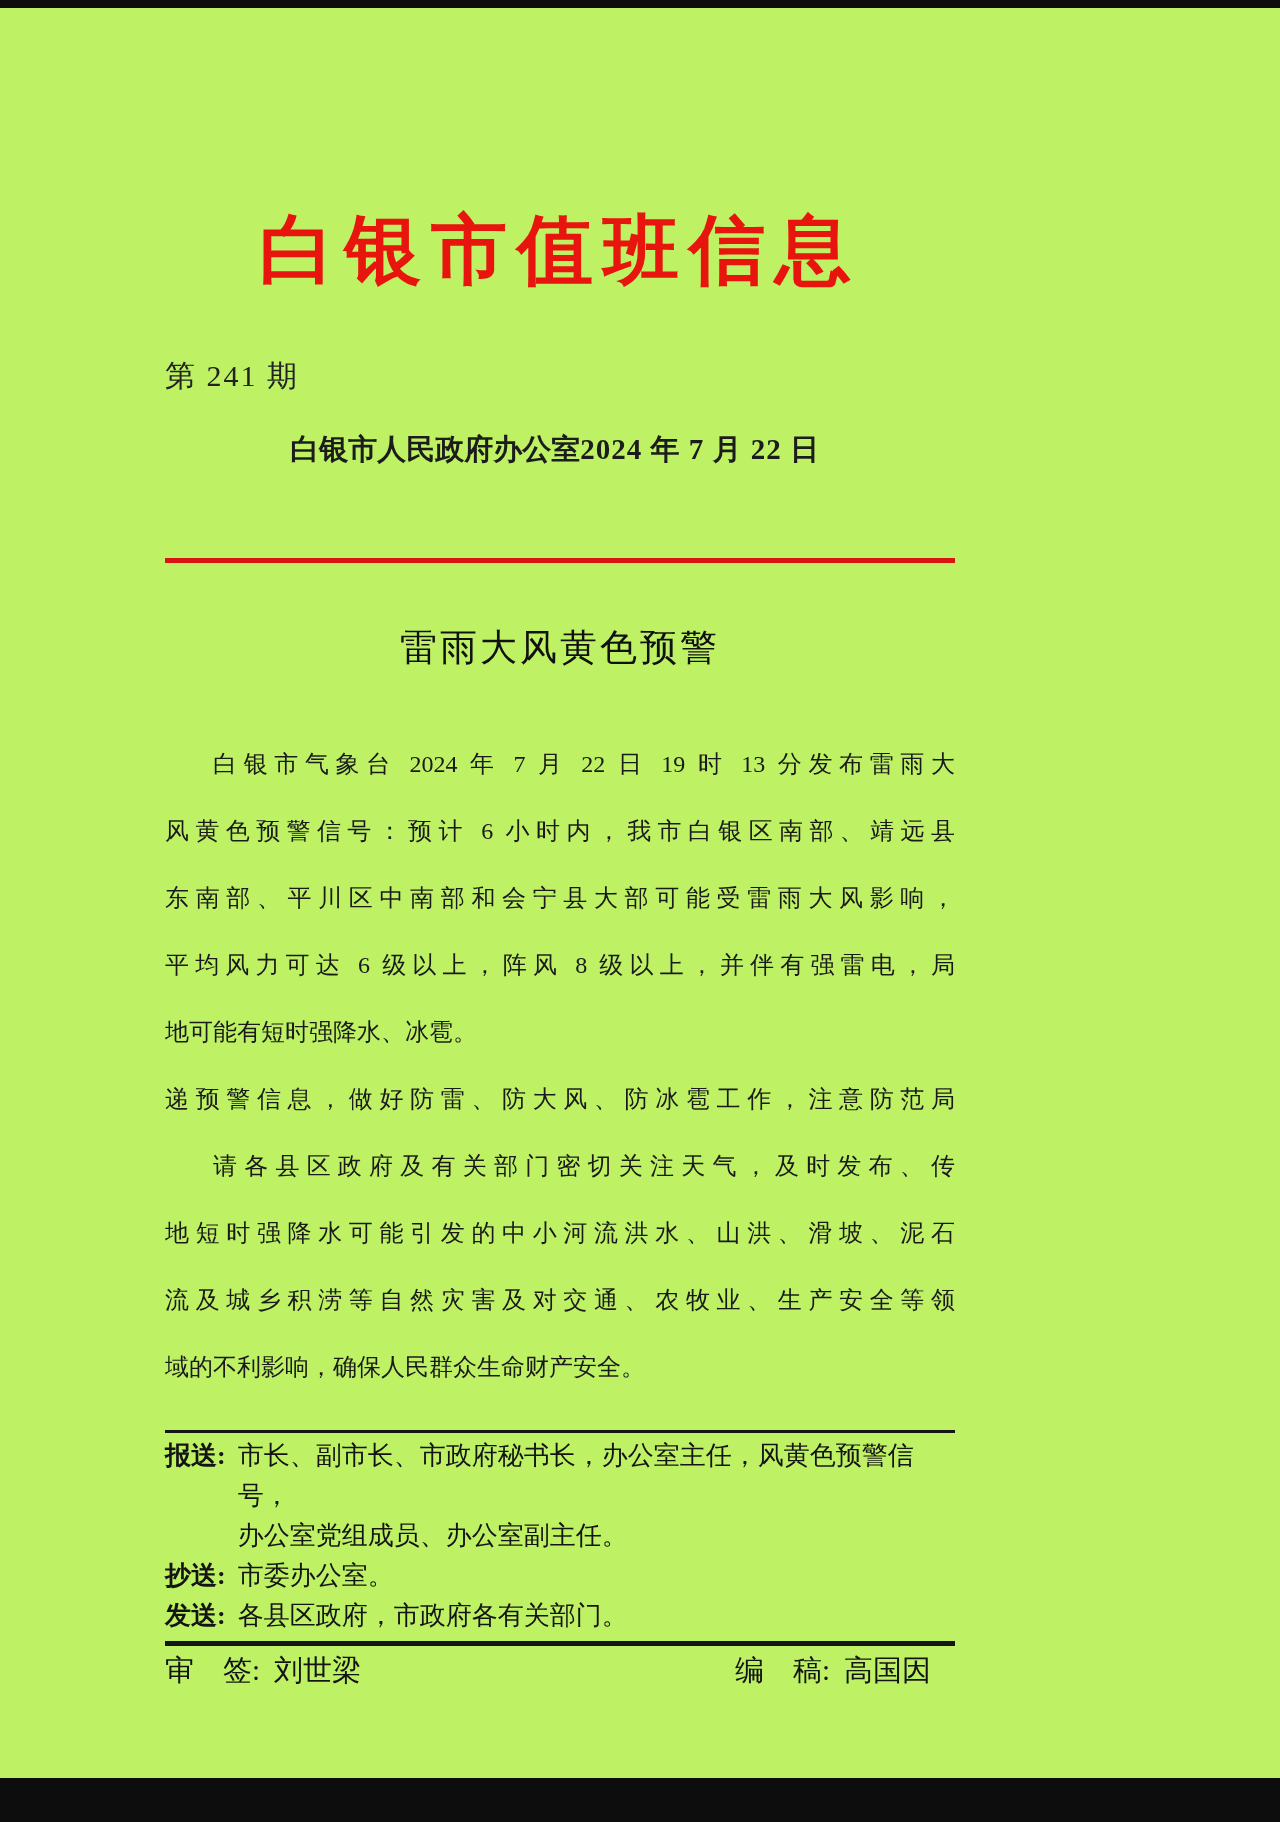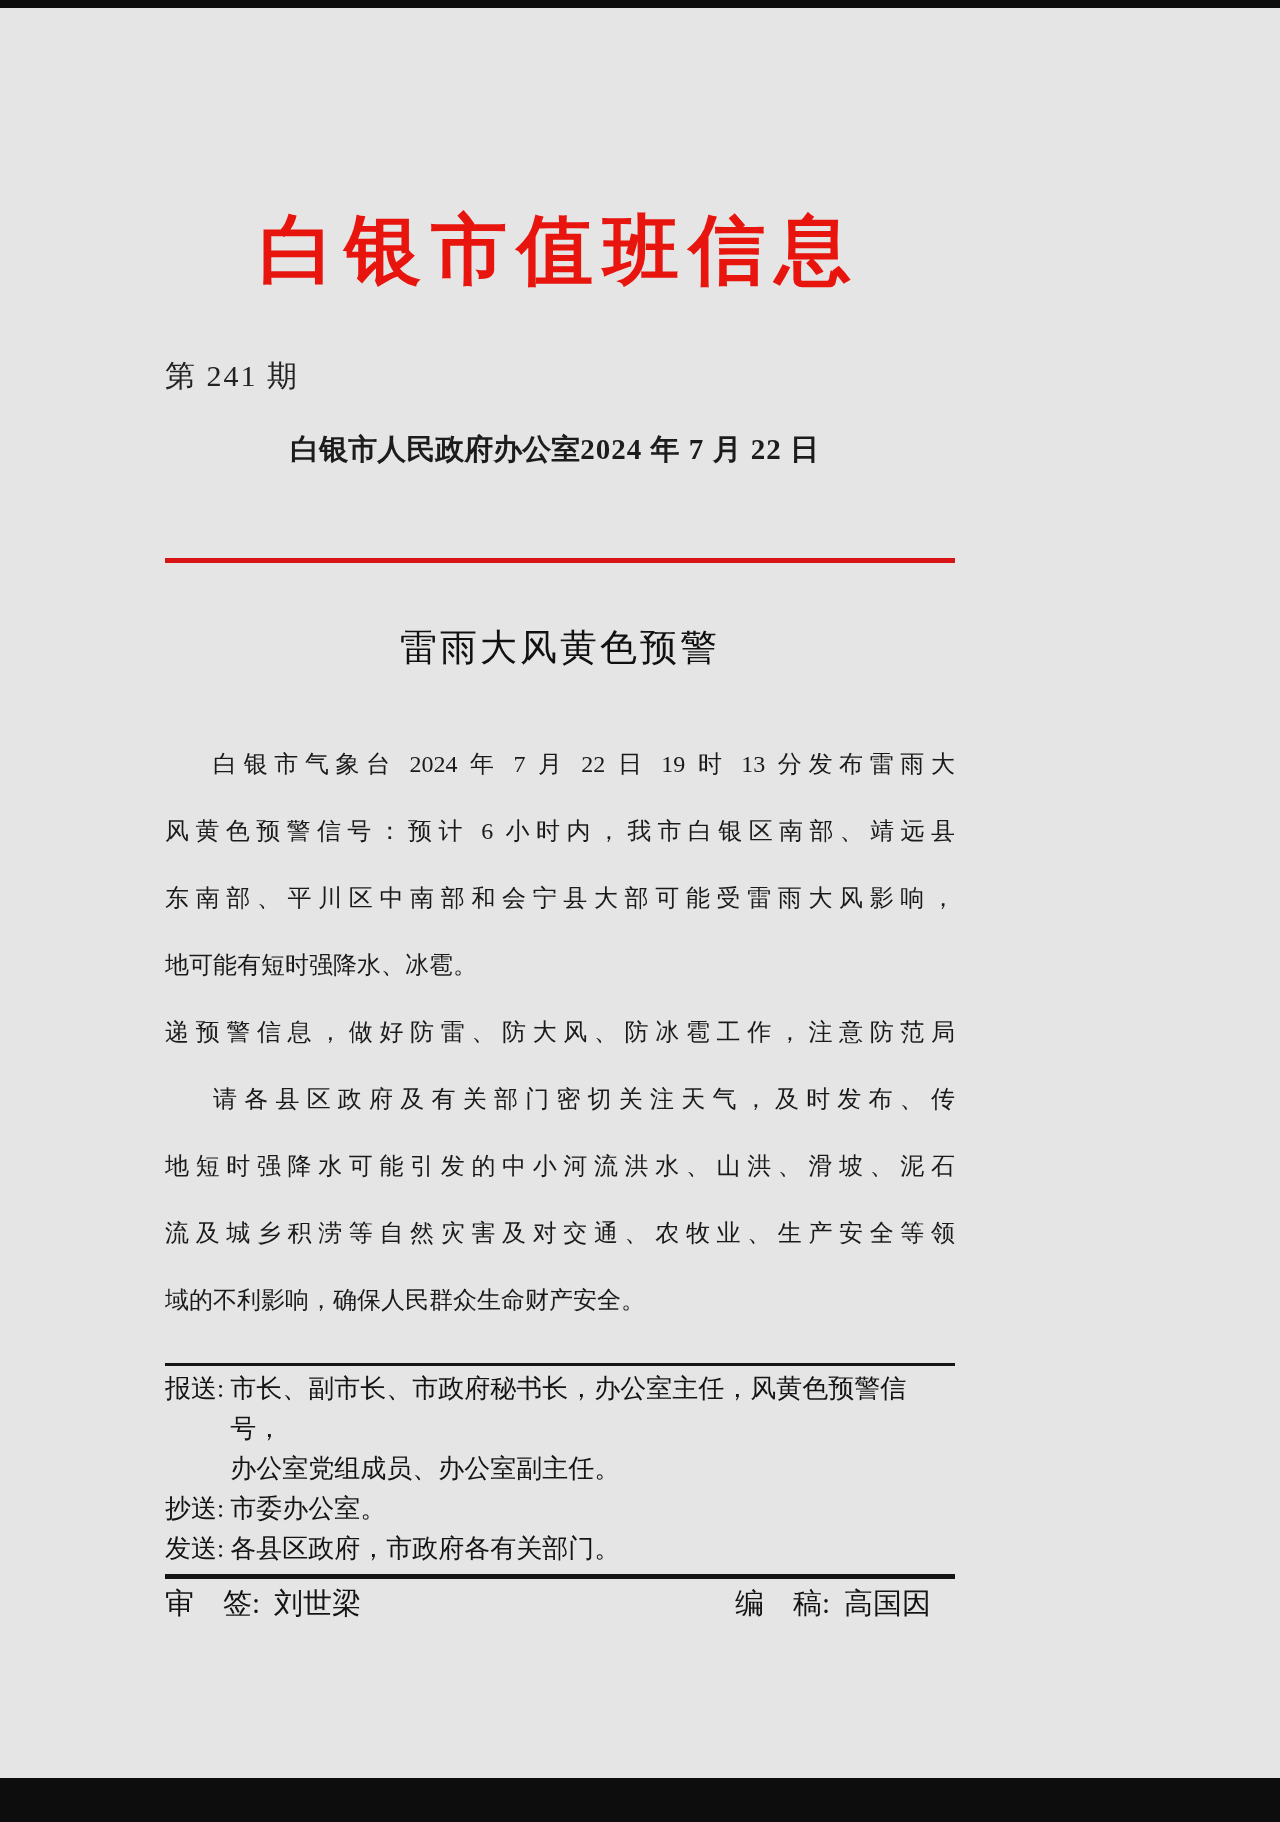--- a/index.html
+++ b/index.html
@@ -6,21 +6,21 @@
     margin: 0; padding: 0;
     width: 1280px; height: 1822px;
     background: #fefefe;
     overflow: hidden;
     font-family: "Liberation Serif", "DejaVu Serif", serif;
     color: #1c1c1c;
   }
   .sheet {
     position: relative;
     width: 1280px; height: 1822px;
-    background: #e5e5e5;
+    background: #bef264;
   }
   .topbar {
     position: absolute; top: 0; left: 0;
     width: 100%; height: 8px;
     background: #0d0d0d;
   }
   .bottombar {
     position: absolute; bottom: 0; left: 0;
     width: 100%; height: 44px;
     background: #0d0d0d;
@@ -90,21 +90,21 @@
   .bline.last  { text-align-last: left; }
   .dist {
     margin-top: 29px;
     border-top: 3px solid #151515;
     border-bottom: 5px solid #151515;
     padding: 3px 0 5px 0;
     font-size: 26px;
     color: #141414;
   }
   .dist-row { display: flex; line-height: 40px; }
-  .dist-label { flex: 0 0 auto; white-space: nowrap; margin-right: 6px; font-weight: 400; }
+  .dist-label { flex: 0 0 auto; white-space: nowrap; margin-right: 12px; font-weight: 700; }
   .dist-text { flex: 1 1 auto; }
   .dist-text .dl { display: block; }
   .signoff {
     margin-top: 4px;
     display: flex;
     justify-content: space-between;
     font-size: 29px;
     line-height: 40px;
     color: #141414;
   }
@@ -130,20 +130,21 @@
     </div>
 
     <div class="red-rule"></div>
 
     <h2 class="article-title">雷雨大风黄色预警</h2>
 
     <div class="body-block">
       <div class="bline first">白银市气象台 2024 年 7 月 22 日 19 时 13 分发布雷雨大</div>
       <div class="bline">风黄色预警信号：预计 6 小时内，我市白银区南部、靖远县</div>
       <div class="bline">东南部、平川区中南部和会宁县大部可能受雷雨大风影响，</div>
+      <div class="bline">平均风力可达 6 级以上，阵风 8 级以上，并伴有强雷电，局</div>
       <div class="bline last">地可能有短时强降水、冰雹。</div>
       <div class="bline">递预警信息，做好防雷、防大风、防冰雹工作，注意防范局</div>
       <div class="bline first">请各县区政府及有关部门密切关注天气，及时发布、传</div>
       <div class="bline">地短时强降水可能引发的中小河流洪水、山洪、滑坡、泥石</div>
       <div class="bline">流及城乡积涝等自然灾害及对交通、农牧业、生产安全等领</div>
       <div class="bline last">域的不利影响，确保人民群众生命财产安全。</div>
     </div>
 
     <div class="dist">
       <div class="dist-row">

